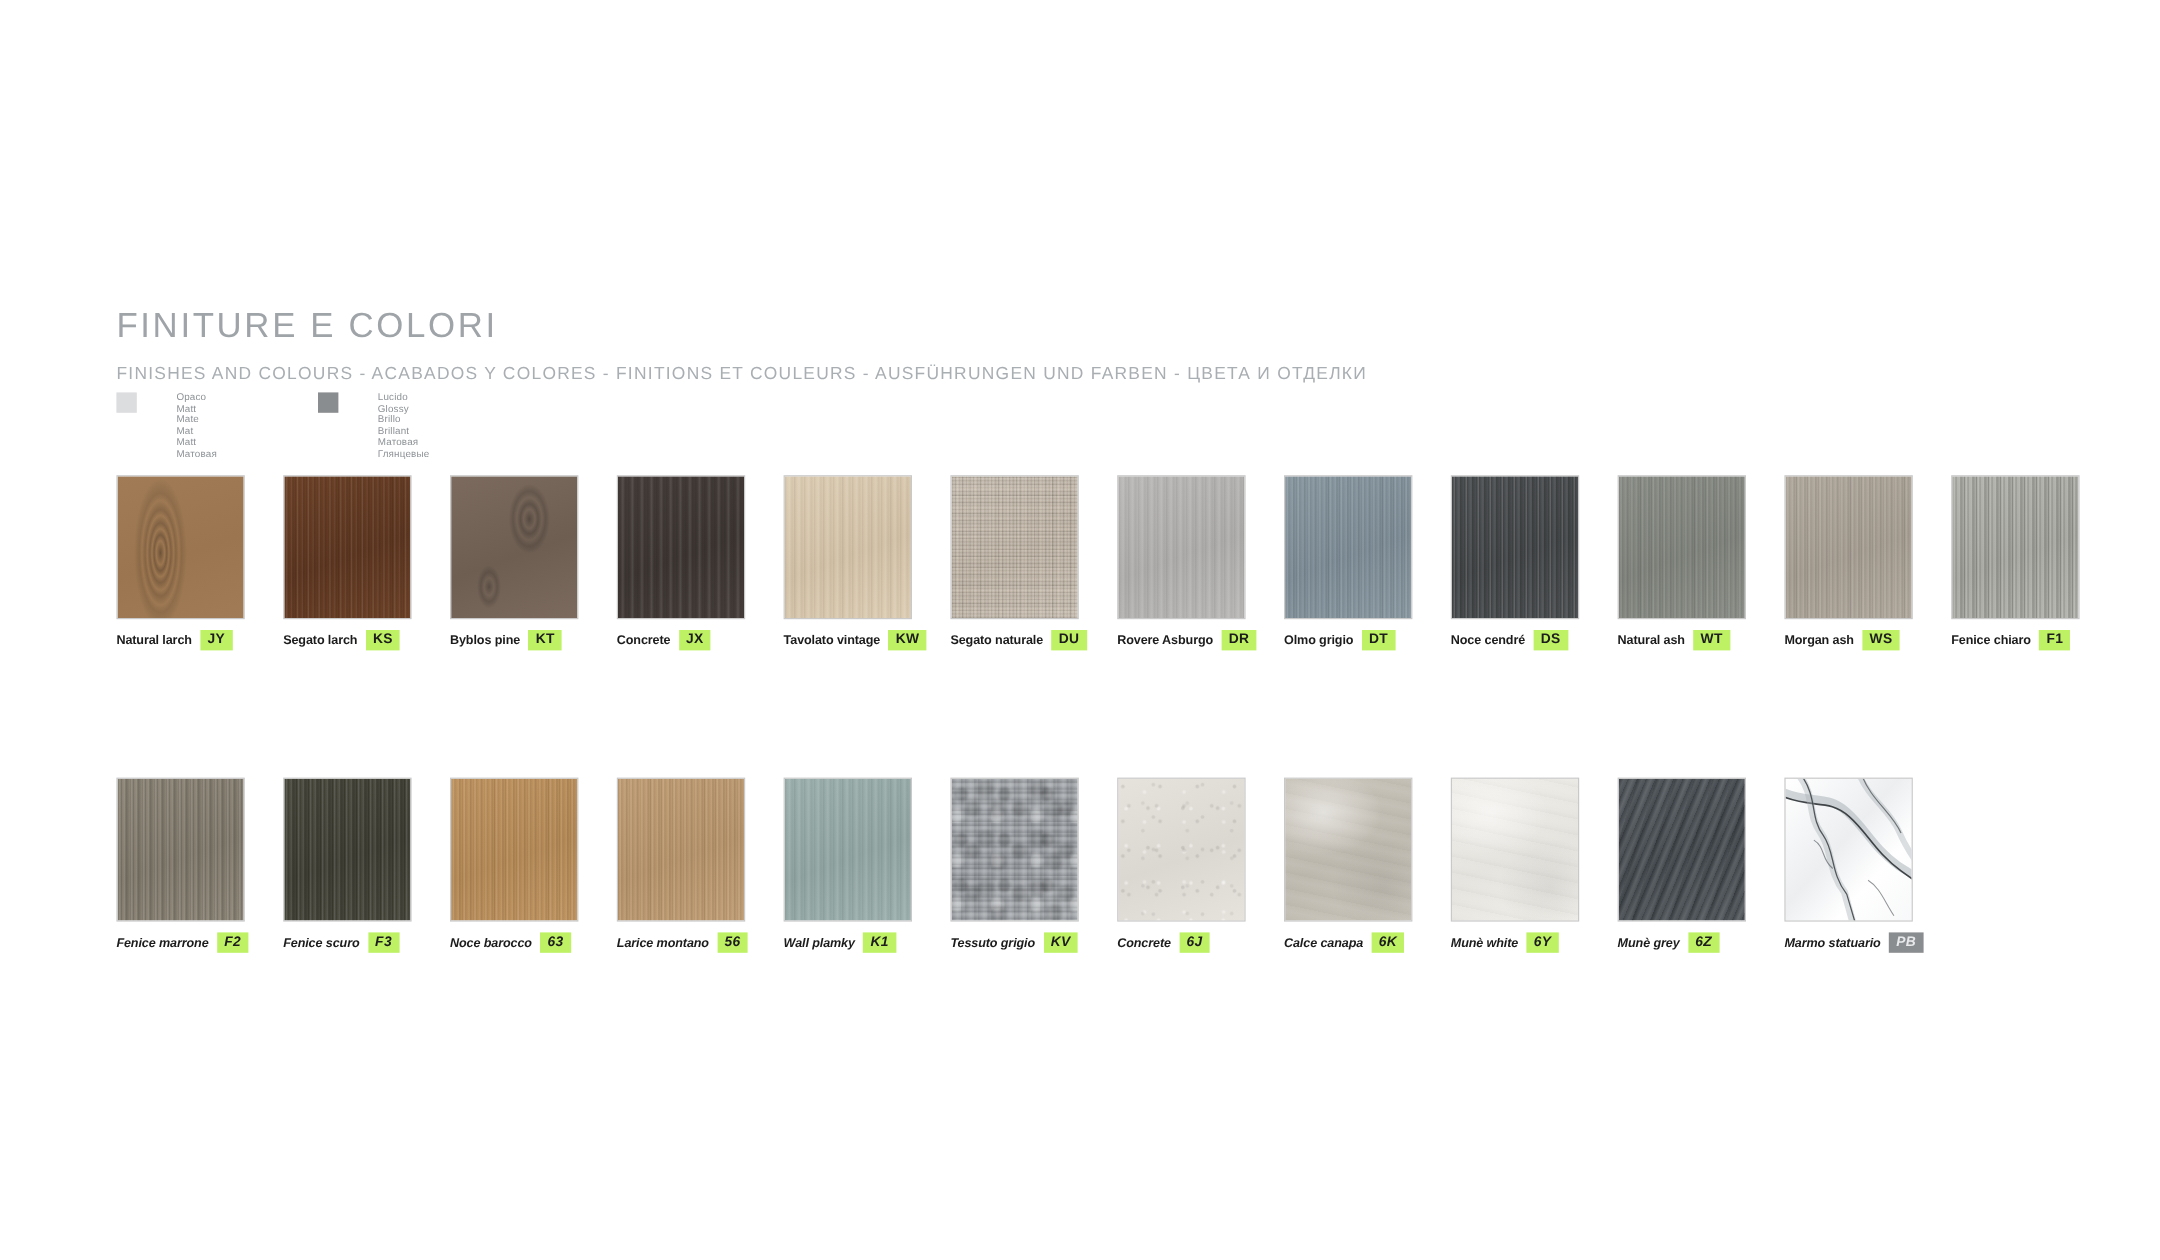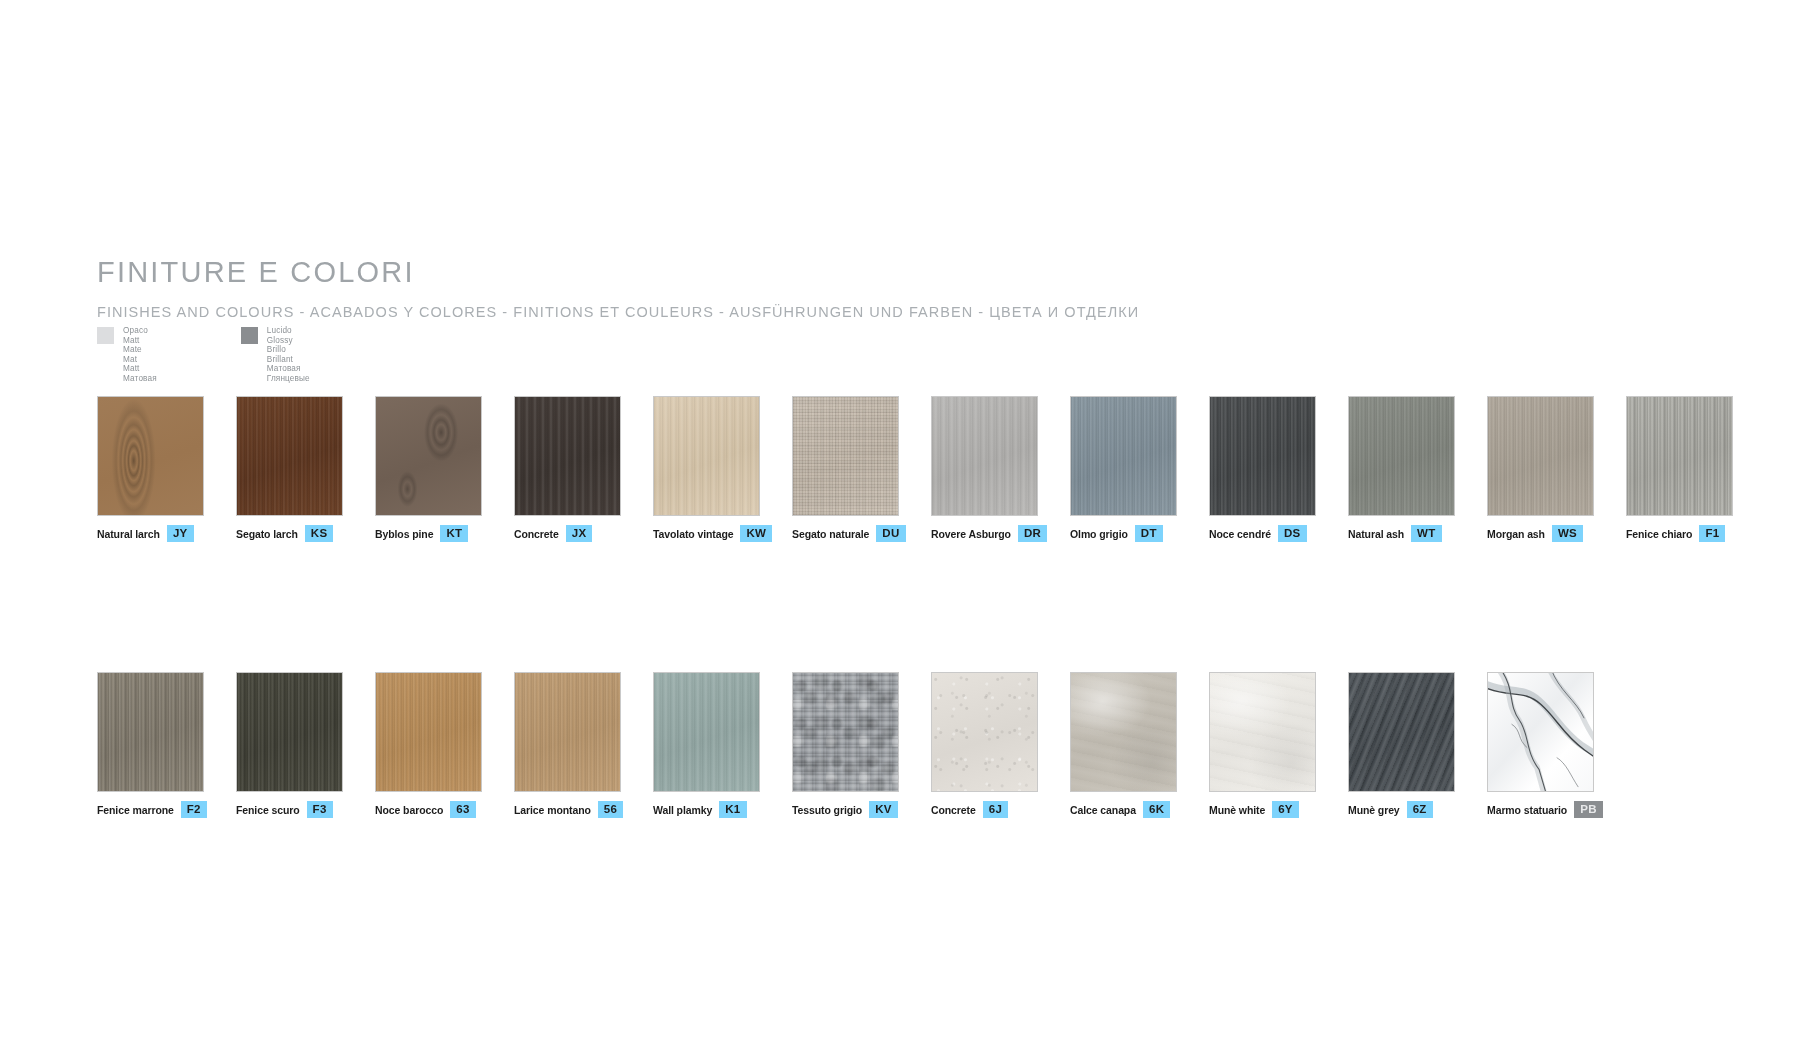--- a/index.html
+++ b/index.html
@@ -57,38 +57,39 @@
     width: 17px;
     height: 17px;
     flex: 0 0 auto;
     margin-top: 1px;
   }
   .legend-chip.matt  { background: #dcdddf; }
   .legend-chip.gloss { background: #8a8d90; }
   .legend-words {
     display: flex;
     flex-direction: column;
+    margin-left: 24px;
   }
   .legend-words span {
     font-size: 8.2px;
     line-height: 9.6px;
     color: #8d9296;
     letter-spacing: 0.15px;
     white-space: nowrap;
   }
 
   
   .swatch-row {
     position: absolute;
     left: 97px;
     display: flex;
     gap: 0px;
   }
   #row-1 { top: 396px; }
-  #row-2 { top: 672px; }
+  #row-2 { top: 648px; font-style: italic; }
 
   .swatch-cell {
     width: 139px;
     position: relative;
   }
   .swatch-tile {
     width: 107px;
     height: 120px;
     border: 1px solid #c9c9c9;
     box-sizing: border-box;
@@ -107,21 +108,21 @@
     font-size: 10.5px;
     color: #1c1c1c;
     font-weight: 700;
     letter-spacing: -0.1px;
   }
   .swatch-code {
     margin-left: 7px;
     font-size: 11.5px;
     font-weight: 700;
     color: #1c1c1c;
-    background: #7dd3fc;
+    background: #bef264;
     padding: 2px 6px 2px 6px;
     line-height: 13px;
     letter-spacing: 0.3px;
   }
   .swatch-code.gloss {
     background: #8a8d90;
     color: #e8e9ea;
   }
 
   

